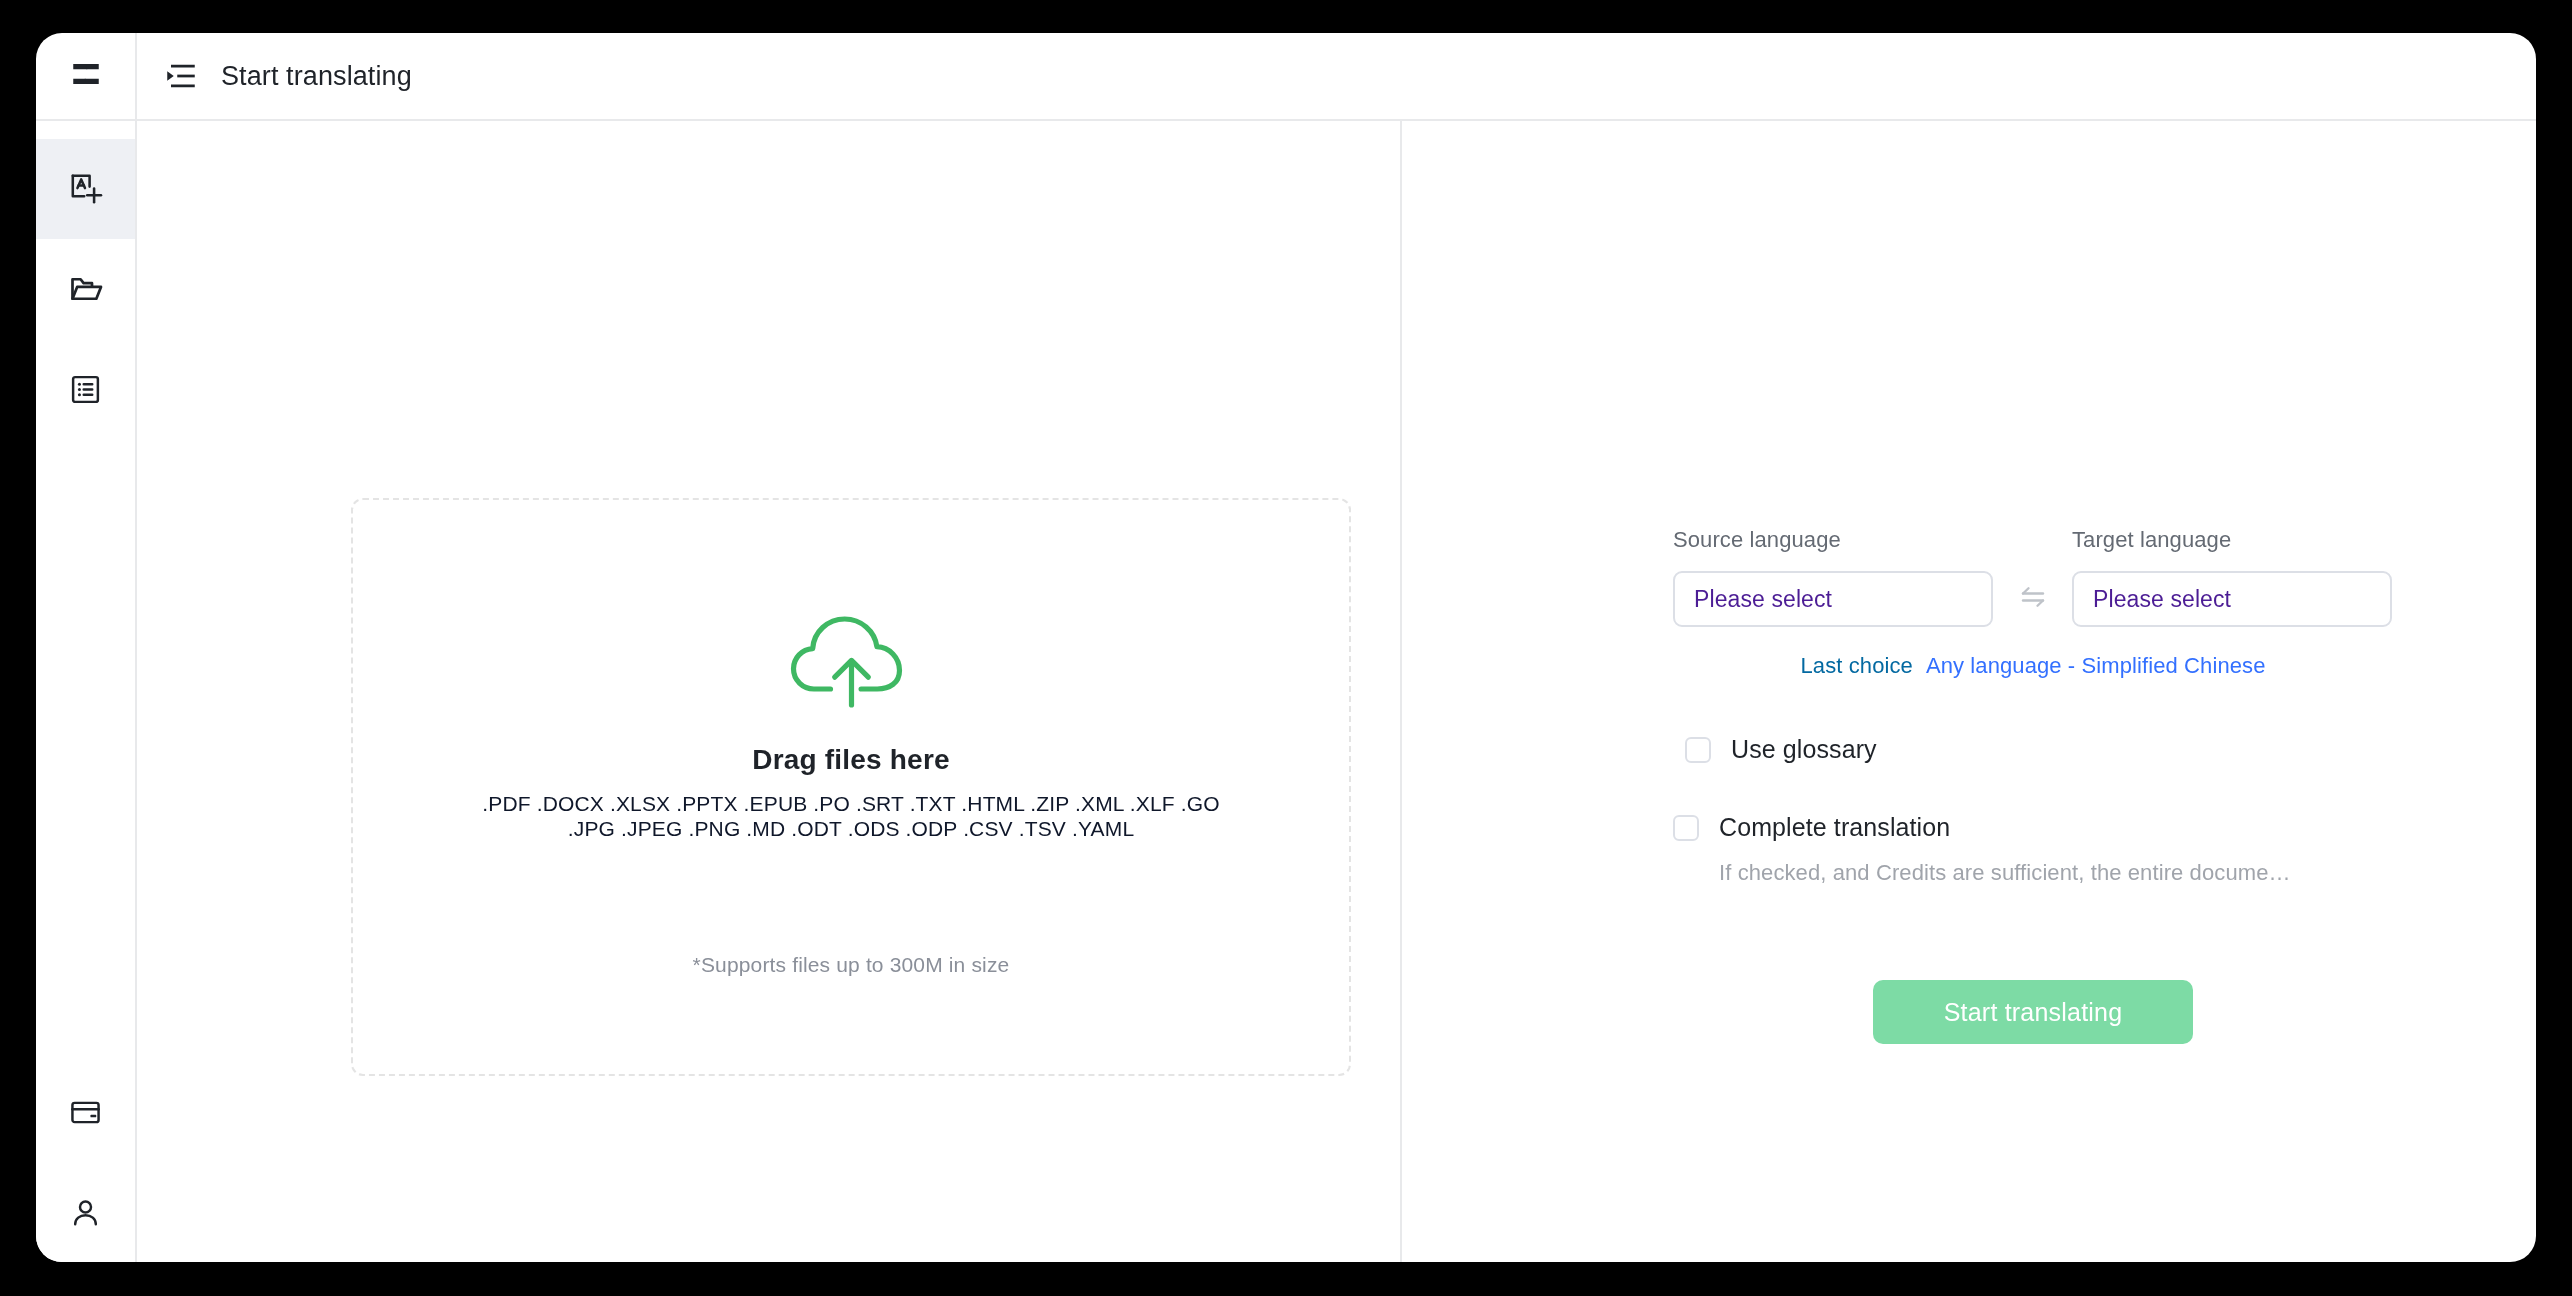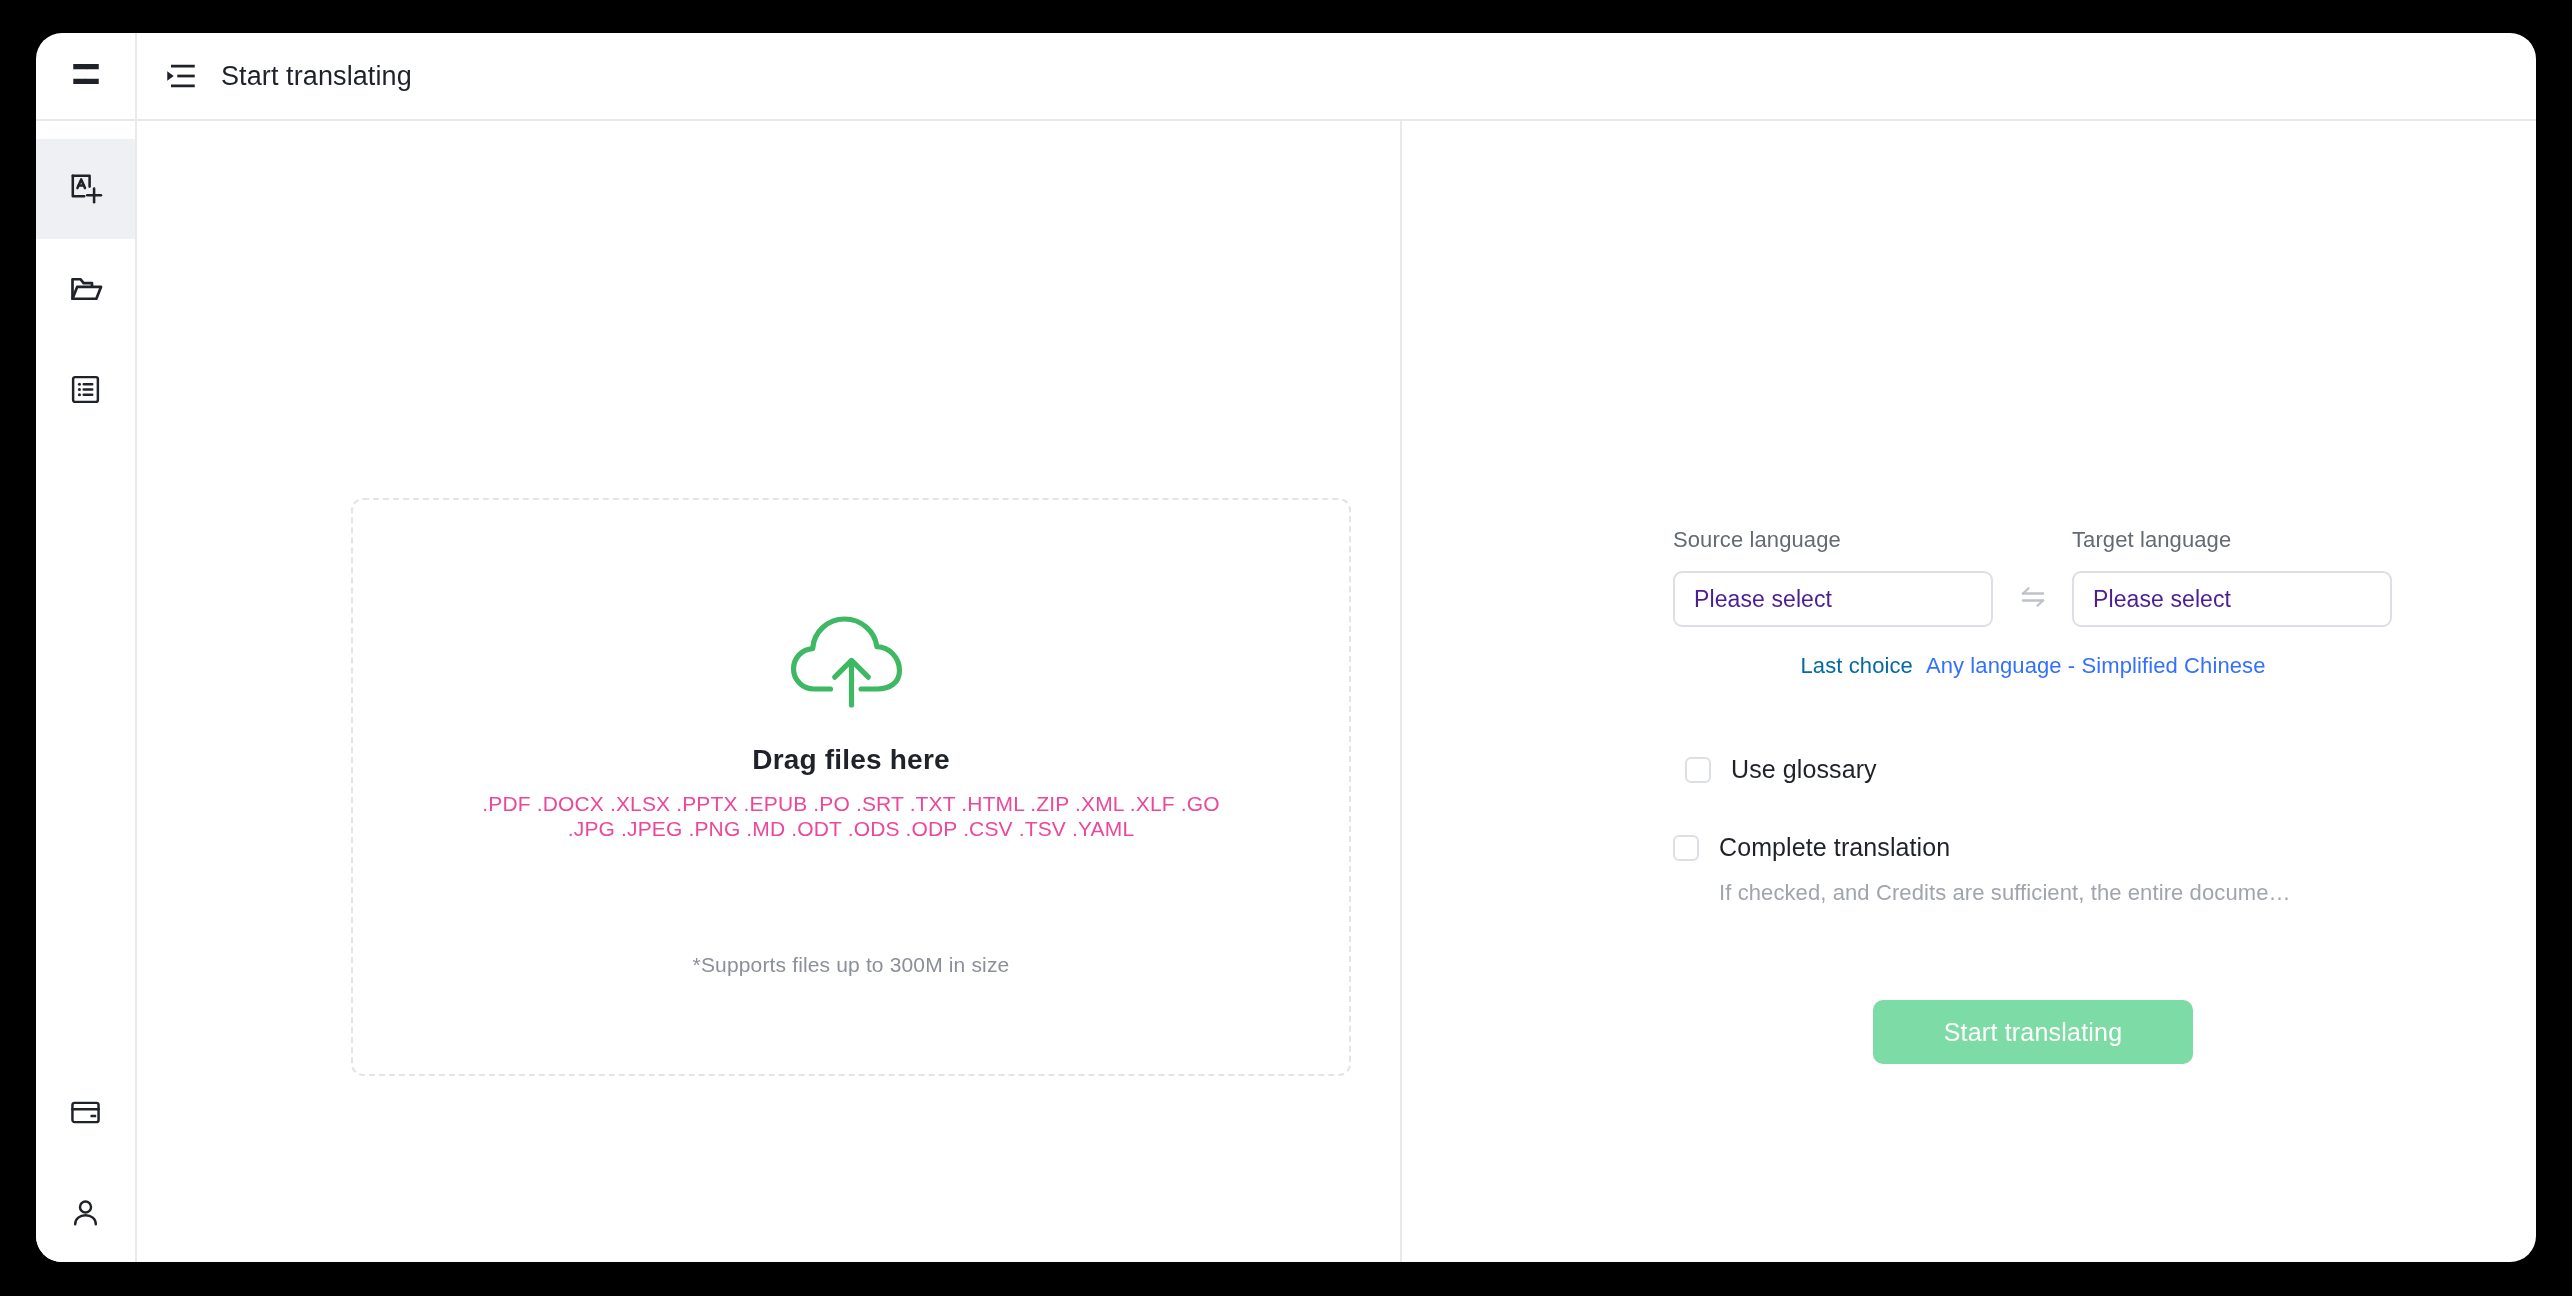--- a/index.html
+++ b/index.html
@@ -109,21 +109,21 @@
   #drop-title {
     margin-top: 24px;
     font-size: 28px;
     color: #1f2329;
     font-weight: bold;
     letter-spacing: .2px;
   }
   .ext-line {
     margin-top: 16px;
     font-size: 21px;
-    color: #ec4899;
+    color: #0f172a;
     letter-spacing: .15px;
     text-align: center;
   }
   .ext-line + .ext-line { margin-top: 1px; }
   #size-note {
     margin-top: 112px;
     font-size: 21px;
     color: #8a8f99;
     letter-spacing: .15px;
   }
@@ -178,21 +178,21 @@
   }
   #last-choice-label { color: #0369a1; }
   #last-choice-value { color: #3370ff; cursor: pointer; }
 
   .check-row {
     display: flex;
     align-items: center;
     gap: 20px;
     cursor: pointer;
   }
-  #glossary-row { margin-top: 76px; padding-left: 12px; }
+  #glossary-row { margin-top: 56px; padding-left: 12px; }
   #complete-row { margin-top: 49px; }
   .checkbox {
     width: 26px;
     height: 26px;
     min-width: 26px;
     border: 2px solid #dcdfe6;
     border-radius: 6px;
     background: #fff;
   }
   .check-label {

